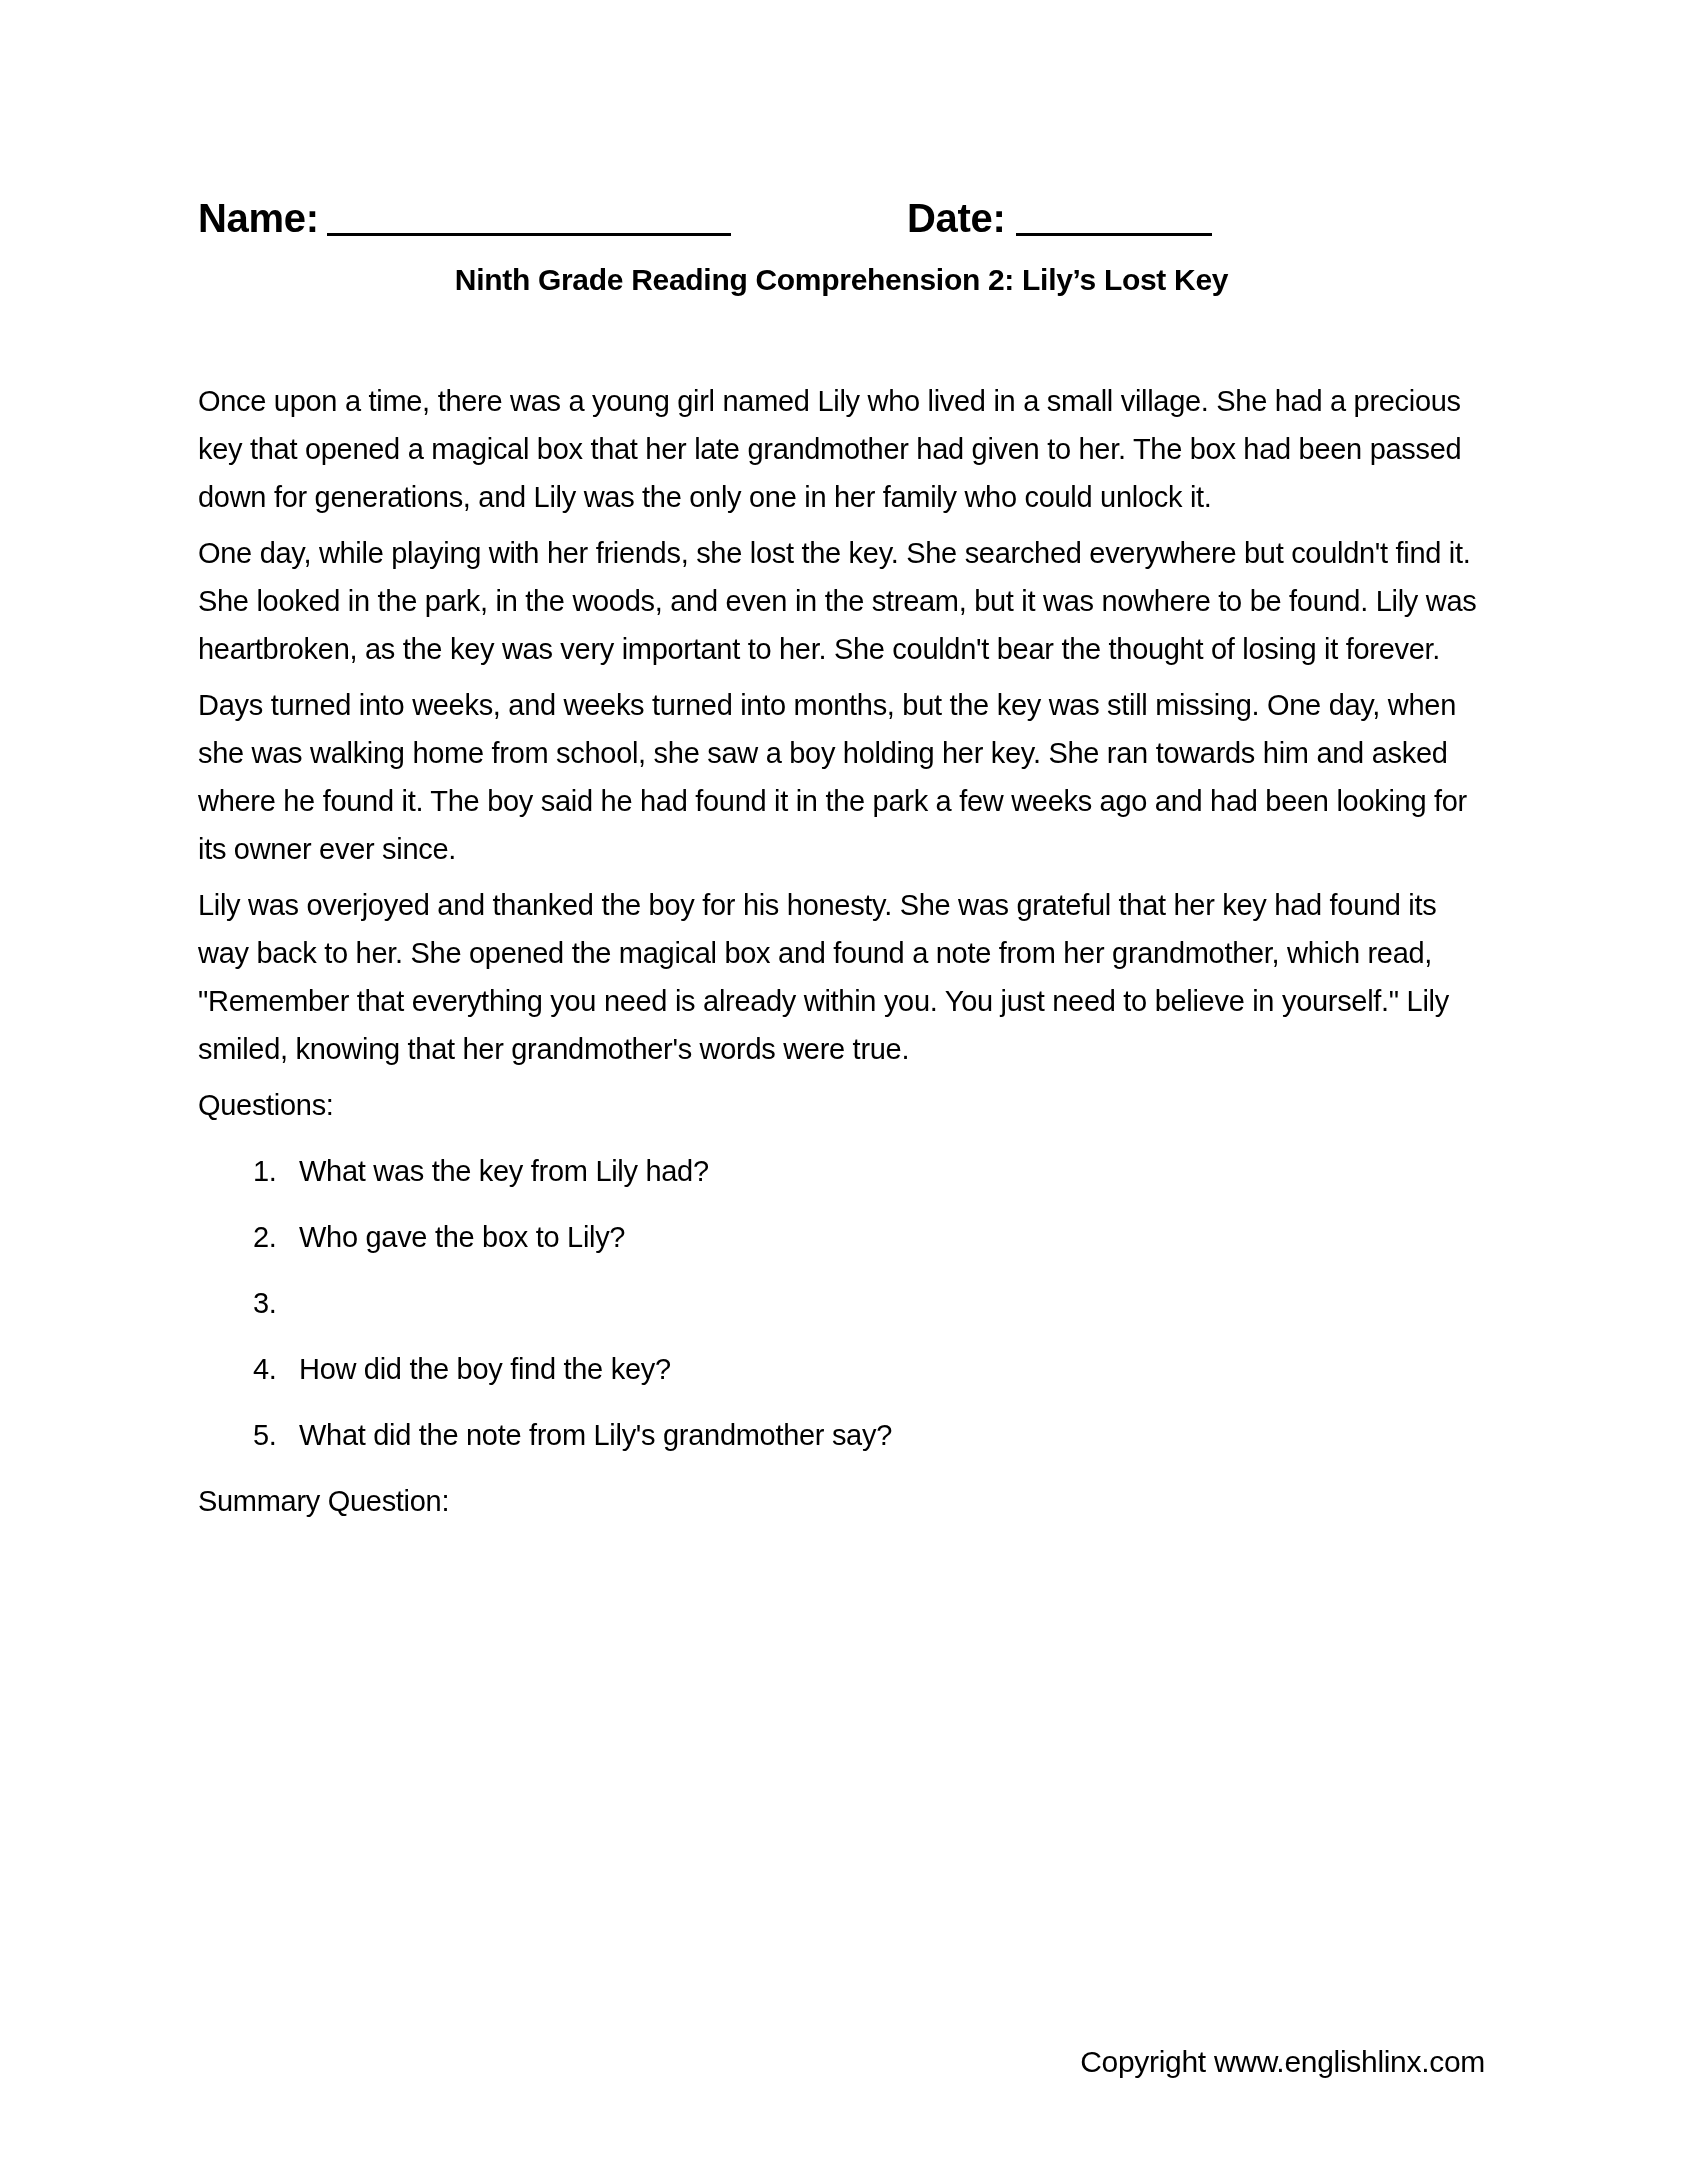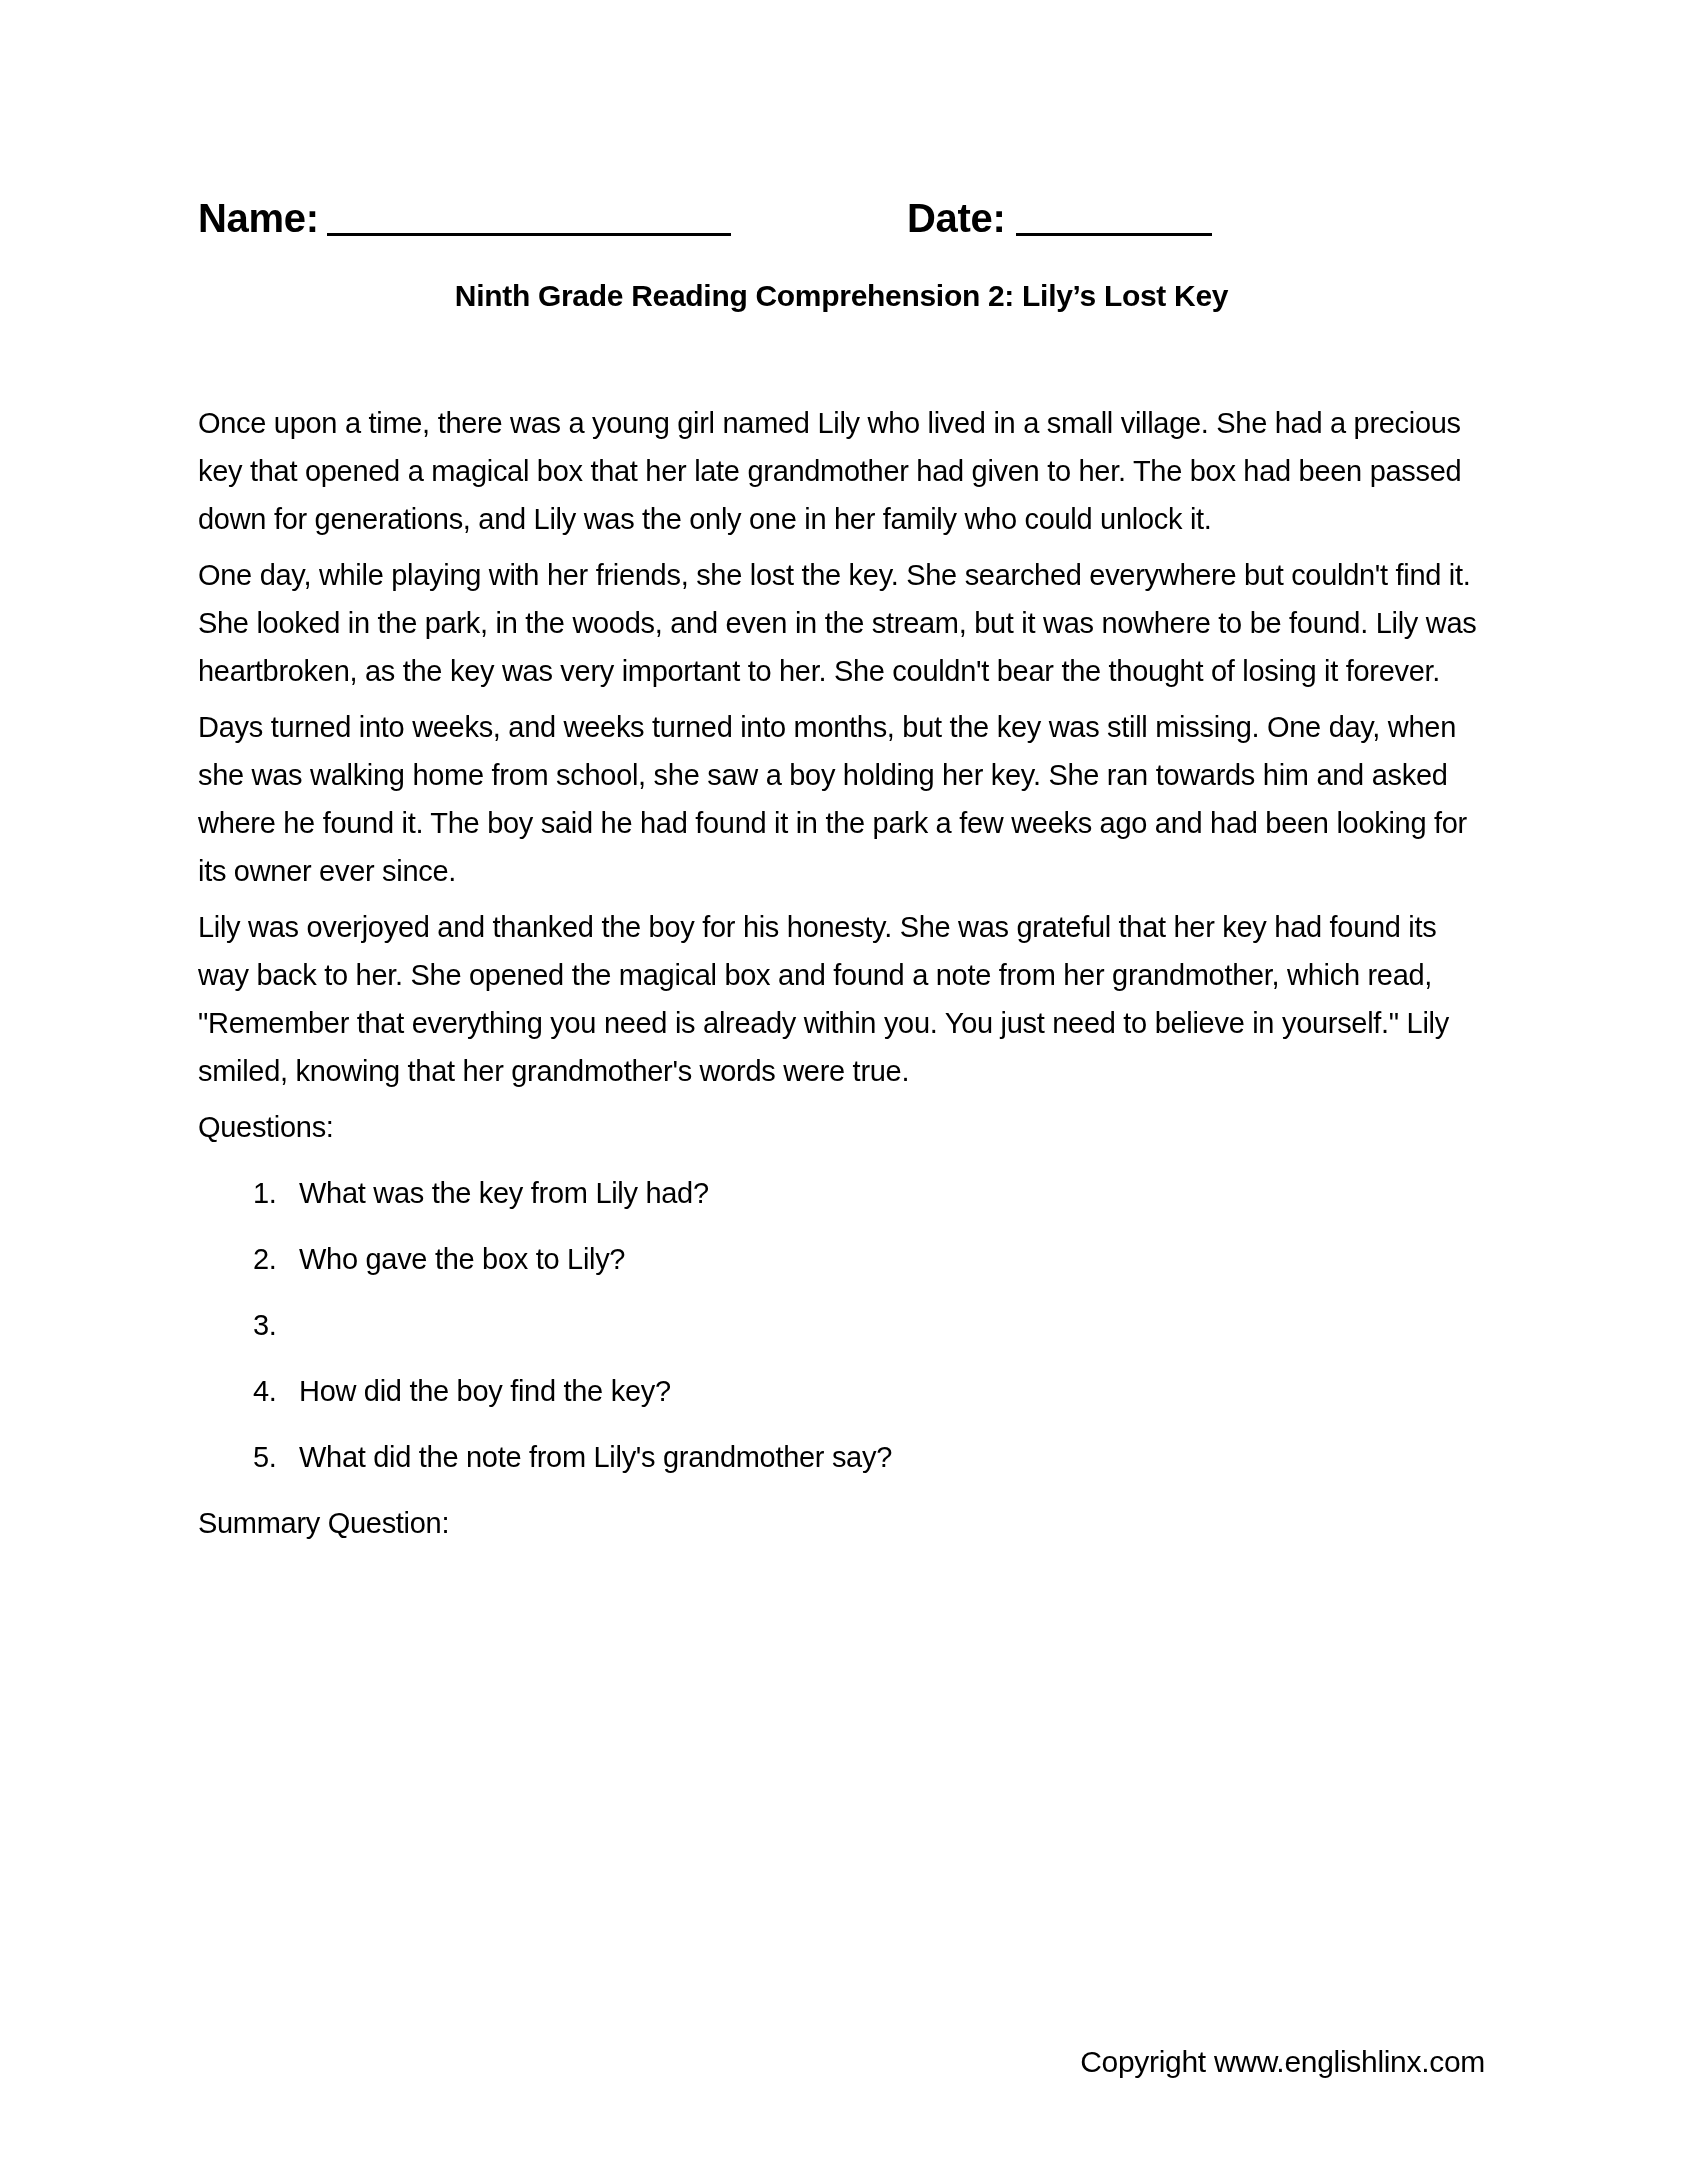--- a/index.html
+++ b/index.html
@@ -43,27 +43,26 @@
   .doc-title {
     position: absolute;
     top: 263px;
     left: 198px;
     width: 1287px;
     text-align: center;
     font-size: 30px;
     font-weight: bold;
     letter-spacing: -0.3px;
     white-space: nowrap;
-    margin-top: 16px;
   }
 
   
   .body-flow {
     position: absolute;
-    top: 399px;
+    top: 377px;
     left: 198px;
     width: 1287px;
     font-size: 29px;
     line-height: 48px;
     letter-spacing: -0.3px;
   }
   .body-flow p {
     margin: 0 0 8px 0;
   }
   .q-label {

